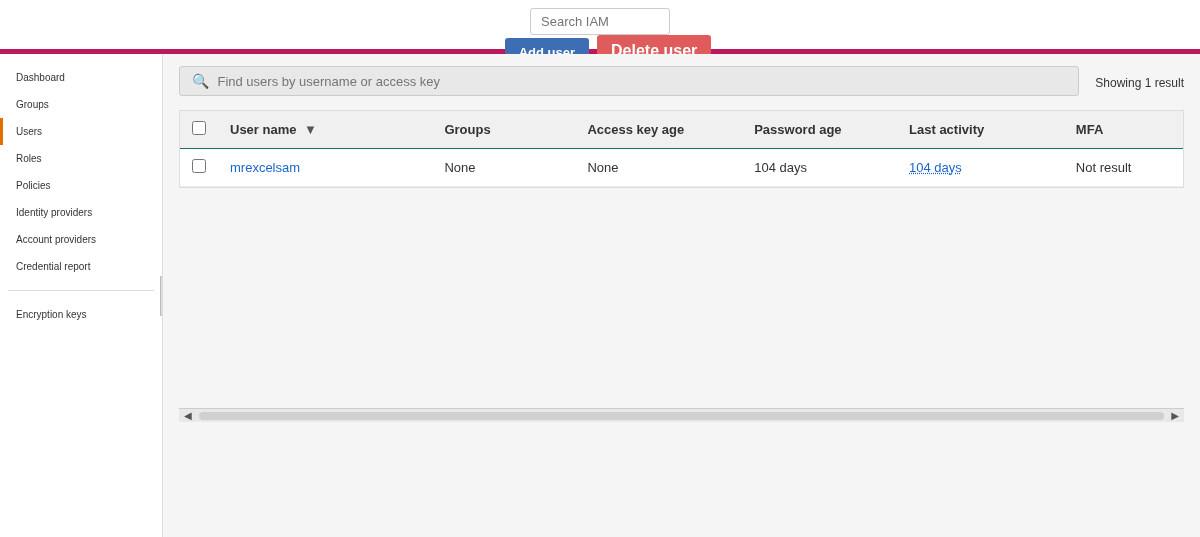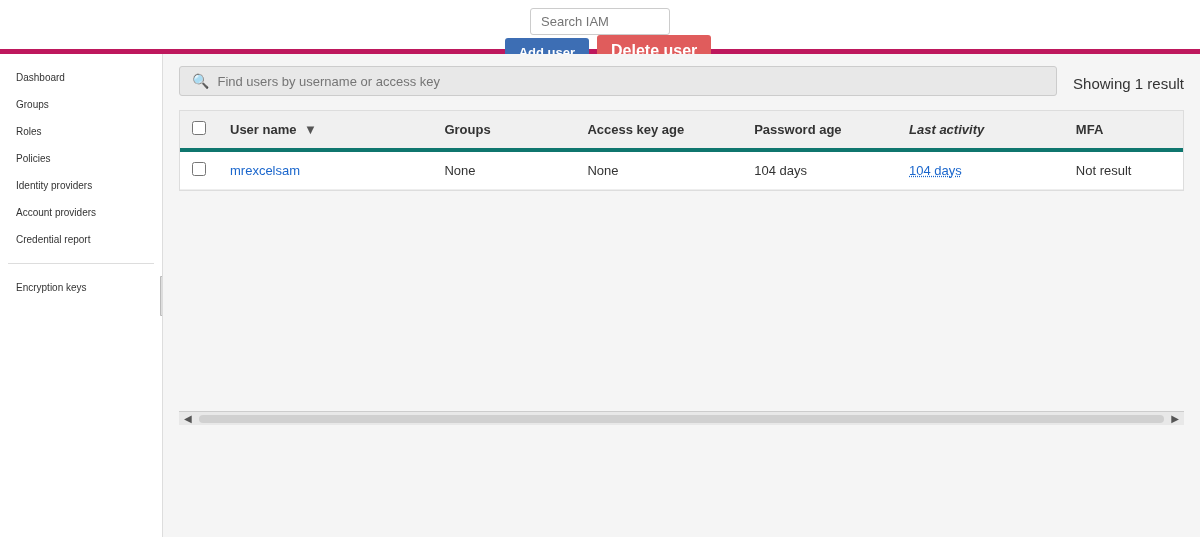--- a/index.html
+++ b/index.html
@@ -151,55 +151,55 @@
     .search-bar-input {
       border: none;
       background: transparent;
       font-size: 13px;
       color: #555;
       outline: none;
       flex: 1;
     }
     .results-info {
       text-align: right;
-      font-size: 15px;
+      font-size: 12px;
       color: #333;
       margin-bottom: 4px;
     }
 
     
     .table-wrapper {
       background: #fff;
       border: 1px solid #ddd;
     }
     table {
       width: 100%;
       border-collapse: collapse;
     }
     thead tr {
       background: #f0f0f0;
-      border-bottom: 4px solid #0f766e;
+      border-bottom: 1px solid #0f766e;
     }
     thead th {
       padding: 10px 12px;
       text-align: left;
       font-weight: bold;
       font-size: 13px;
       color: #333;
       white-space: nowrap;
     }
     thead th.col-check {
       width: 36px;
       text-align: center;
     }
     .col-username { min-width: 180px; }
     .col-groups { min-width: 120px; }
     .col-access-key { min-width: 140px; }
     .col-password { min-width: 130px; }
-    .col-last-activity { min-width: 140px; font-style: italic; }
+    .col-last-activity { min-width: 140px; }
     .col-mfa { min-width: 100px; }
 
     .sort-arrow {
       display: inline-block;
       margin-left: 4px;
       color: #555;
     }
     tbody tr {
       border-bottom: 1px solid #eee;
       background: #fff;
@@ -271,20 +271,21 @@
       <span>?</span>
     </div>
   </div>
 </div>
 
 <div class="main-layout">
 
   <div class="sidebar">
     <a class="sidebar-item">Dashboard</a>
     <a class="sidebar-item">Groups</a>
+    <a class="sidebar-item active">Users</a>
     <a class="sidebar-item">Roles</a>
     <a class="sidebar-item">Policies</a>
     <a class="sidebar-item">Identity providers</a>
     <a class="sidebar-item">Account providers</a>
     <a class="sidebar-item">Credential report</a>
     <hr class="sidebar-divider">
     <a class="sidebar-item">Encryption keys</a>
 
     <div class="sidebar-collapse-btn">
       

